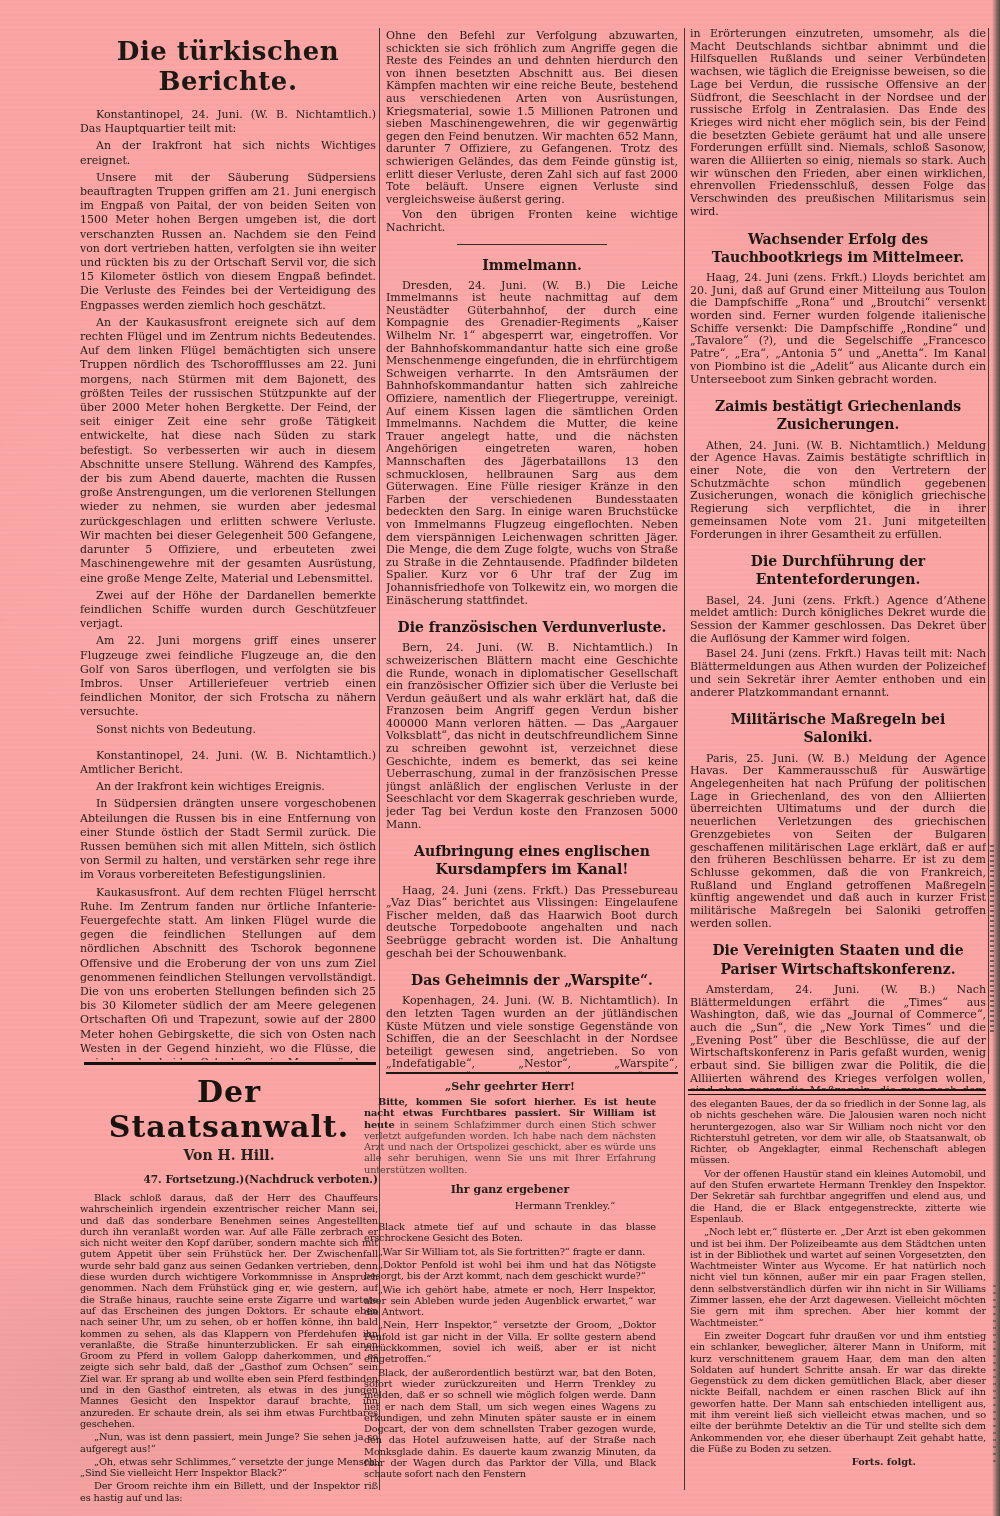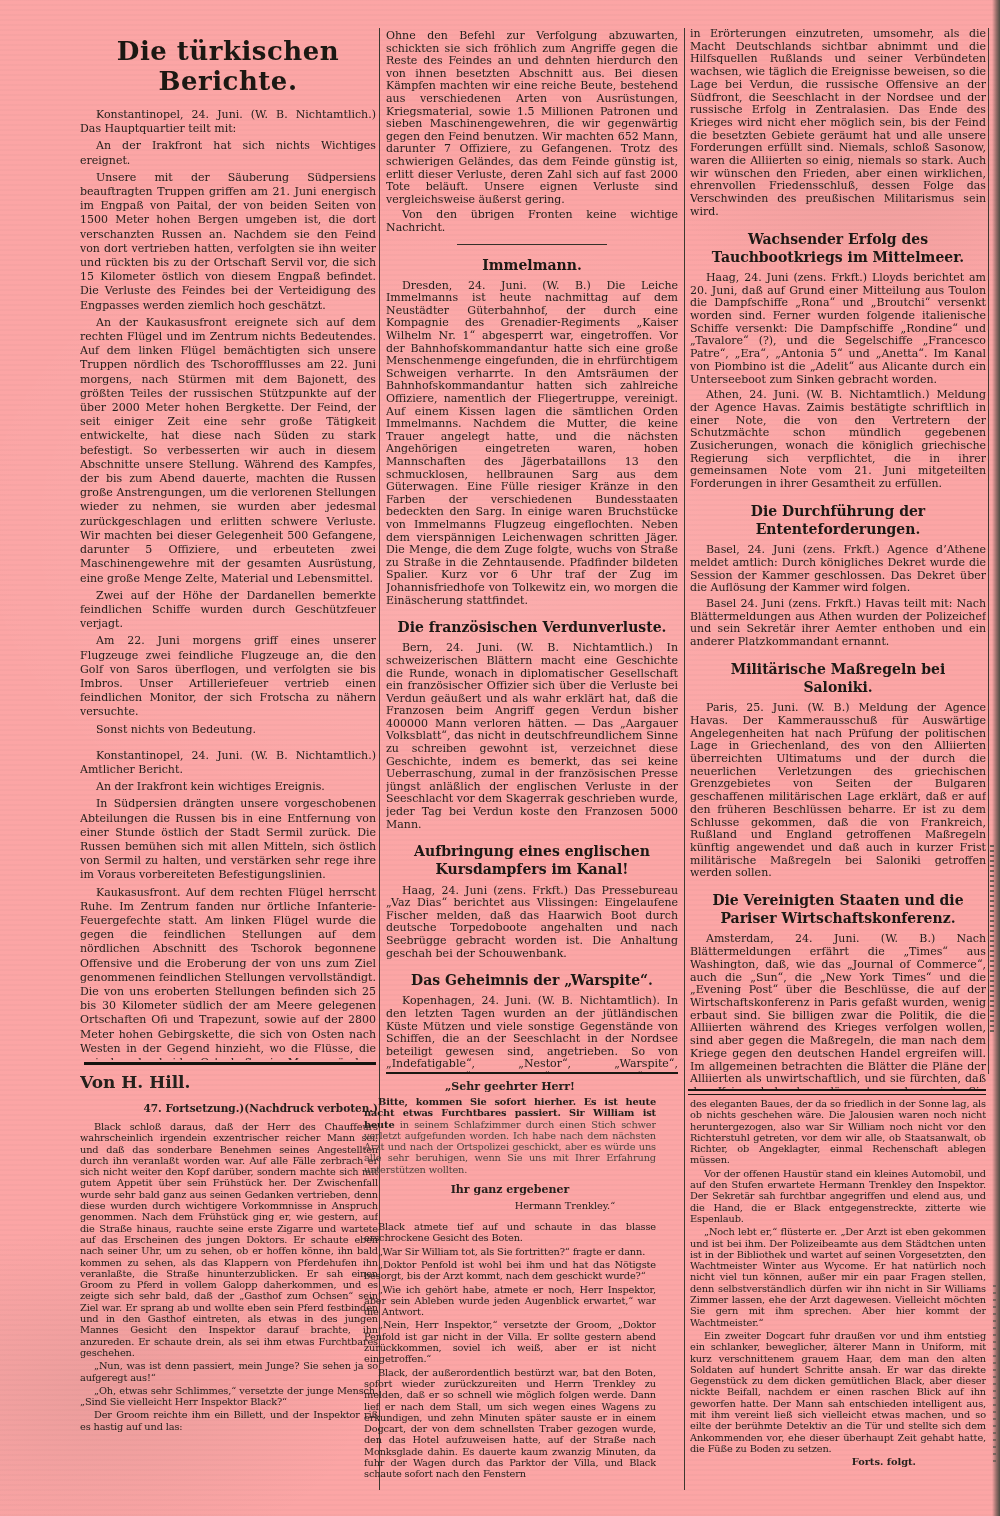--- a/index.html
+++ b/index.html
@@ -52,21 +52,21 @@
   .novel-rule3{position:absolute;left:688px;top:1089px;width:298px;height:6px;
     border-top:2px solid #1b1712;border-bottom:1px solid #1b1712;box-sizing:border-box;}
   
   .vcol{position:absolute;overflow:hidden;}
   .vcol1{left:80px;top:1072px;width:298px;height:444px;}
   .vcol2{left:364px;top:1080px;width:292px;height:436px;}
   .vcol3{left:690px;top:1098px;width:296px;height:418px;}
   .vcol p.n{margin:0 0 2px;text-indent:14px;text-align:justify;font-size:9.8px;line-height:11.3px;letter-spacing:-.15px;}
   .vcol p.n.noindent{text-indent:0;}
   h1.novel-title{font-size:30px;font-weight:bold;text-align:center;margin:2px 0 3px;letter-spacing:1px;color:#17130e;}
-  .novel-byline{font-size:17px;font-weight:bold;margin:0 0 10px;}
+  .novel-byline{font-size:14px;font-weight:bold;text-align:center;margin:0 0 10px;}
   .novel-meta{display:flex;justify-content:flex-end;font-size:10.5px;font-weight:bold;margin:0 0 7px;}
   .letter-salutation{font-size:11px;font-weight:bold;text-align:center;margin:0 0 3px;}
   .letter-body{font-size:9.8px;line-height:11.3px;text-align:justify;text-indent:14px;margin:0 0 4px;letter-spacing:-.15px;}
   .letter-bold{font-weight:bold;}
   .letter-smudged{color:#4a453e;}
   .letter-closing{font-size:11px;text-align:center;margin:8px 0 2px;font-weight:bold;}
   .letter-signature{font-size:9.8px;text-align:center;padding-left:110px;margin:4px 0 10px;}
   .forts{font-size:9.8px;text-align:right;padding-right:70px;font-weight:bold;}
 </style>
 </head>
@@ -125,20 +125,21 @@
 
   <div class="ncol ncol3">
     <p class="b noindent">in Erörterungen einzutreten, umsomehr, als die Macht Deutschlands sichtbar abnimmt und die Hilfsquellen Rußlands und seiner Verbündeten wachsen, wie täglich die Ereignisse beweisen, so die Lage bei Verdun, die russische Offensive an der Südfront, die Seeschlacht in der Nordsee und der russische Erfolg in Zentralasien. Das Ende des Krieges wird nicht eher möglich sein, bis der Feind die besetzten Gebiete geräumt hat und alle unsere Forderungen erfüllt sind. Niemals, schloß Sasonow, waren die Alliierten so einig, niemals so stark. Auch wir wünschen den Frieden, aber einen wirklichen, ehrenvollen Friedensschluß, dessen Folge das Verschwinden des preußischen Militarismus sein wird.</p>
 
     <section>
       <h3 class="shead">Wachsender Erfolg des Tauchbootkriegs im Mittelmeer.</h3>
       <p class="b">Haag, 24. Juni (zens. Frkft.) Lloyds berichtet am 20. Juni, daß auf Grund einer Mitteilung aus Toulon die Dampfschiffe „Rona“ und „Broutchi“ versenkt worden sind. Ferner wurden folgende italienische Schiffe versenkt: Die Dampfschiffe „Rondine“ und „Tavalore“ (?), und die Segelschiffe „Francesco Patre“, „Era“, „Antonia 5“ und „Anetta“. Im Kanal von Piombino ist die „Adelit“ aus Alicante durch ein Unterseeboot zum Sinken gebracht worden.</p>
     </section>
 
     <section>
+      <h3 class="shead">Zaimis bestätigt Griechenlands Zusicherungen.</h3>
       <p class="b">Athen, 24. Juni. (W. B. Nichtamtlich.) Meldung der Agence Havas. Zaimis bestätigte schriftlich in einer Note, die von den Vertretern der Schutzmächte schon mündlich gegebenen Zusicherungen, wonach die königlich griechische Regierung sich verpflichtet, die in ihrer gemeinsamen Note vom 21. Juni mitgeteilten Forderungen in ihrer Gesamtheit zu erfüllen.</p>
     </section>
 
     <section>
       <h3 class="shead">Die Durchführung der Ententeforderungen.</h3>
       <p class="b">Basel, 24. Juni (zens. Frkft.) Agence d’Athene meldet amtlich: Durch königliches Dekret wurde die Session der Kammer geschlossen. Das Dekret über die Auflösung der Kammer wird folgen.</p>
       <p class="b">Basel 24. Juni (zens. Frkft.) Havas teilt mit: Nach Blättermeldungen aus Athen wurden der Polizeichef und sein Sekretär ihrer Aemter enthoben und ein anderer Platzkommandant ernannt.</p>
     </section>
 
     <section>
@@ -151,20 +152,21 @@
       <p class="b">Amsterdam, 24. Juni. (W. B.) Nach Blättermeldungen erfährt die „Times“ aus Washington, daß, wie das „Journal of Commerce“, auch die „Sun“, die „New York Times“ und die „Evening Post“ über die Beschlüsse, die auf der Wirtschaftskonferenz in Paris gefaßt wurden, wenig erbaut sind. Sie billigen zwar die Politik, die die Alliierten während des Krieges verfolgen wollen, sind aber gegen die Maßregeln, die man nach dem Kriege gegen den deutschen Handel ergreifen will. Im allgemeinen betrachten die Blätter die Pläne der Alliierten als unwirtschaftlich, und sie fürchten, daß der Krieg dadurch verlängert werden wird. Sie geben den Alliierten den Rat, von derartigen Plänen gegen Deutschland abzusehen.</p>
     </section>
 
   </div>
 
   <div class="novel-rule1"></div>
   <div class="novel-rule2"></div>
   <div class="novel-rule3"></div>
 
   <div class="vcol vcol1">
+    <h1 class="novel-title">Der Staatsanwalt.</h1>
     <div class="novel-byline">Von H. Hill.</div>
     <div class="novel-meta">
       <span>47. Fortsetzung.)</span>
       <span>(Nachdruck verboten.)</span>
     </div>
     <p class="n">Black schloß daraus, daß der Herr des Chauffeurs wahrscheinlich irgendein exzentrischer reicher Mann sei, und daß das sonderbare Benehmen seines Angestellten durch ihn veranlaßt worden war. Auf alle Fälle zerbrach er sich nicht weiter den Kopf darüber, sondern machte sich mit gutem Appetit über sein Frühstück her. Der Zwischenfall wurde sehr bald ganz aus seinen Gedanken vertrieben, denn diese wurden durch wichtigere Vorkommnisse in Anspruch genommen. Nach dem Frühstück ging er, wie gestern, auf die Straße hinaus, rauchte seine erste Zigarre und wartete auf das Erscheinen des jungen Doktors. Er schaute eben nach seiner Uhr, um zu sehen, ob er hoffen könne, ihn bald kommen zu sehen, als das Klappern von Pferdehufen ihn veranlaßte, die Straße hinunterzublicken. Er sah einen Groom zu Pferd in vollem Galopp daherkommen, und es zeigte sich sehr bald, daß der „Gasthof zum Ochsen“ sein Ziel war. Er sprang ab und wollte eben sein Pferd festbinden und in den Gasthof eintreten, als etwas in des jungen Mannes Gesicht den Inspektor darauf brachte, ihn anzureden. Er schaute drein, als sei ihm etwas Furchtbares geschehen.</p>
     <p class="n">„Nun, was ist denn passiert, mein Junge? Sie sehen ja so aufgeregt aus!“</p>
     <p class="n">„Oh, etwas sehr Schlimmes,“ versetzte der junge Mensch. „Sind Sie vielleicht Herr Inspektor Black?“</p>
     <p class="n">Der Groom reichte ihm ein Billett, und der Inspektor riß es hastig auf und las:</p>
   </div>

